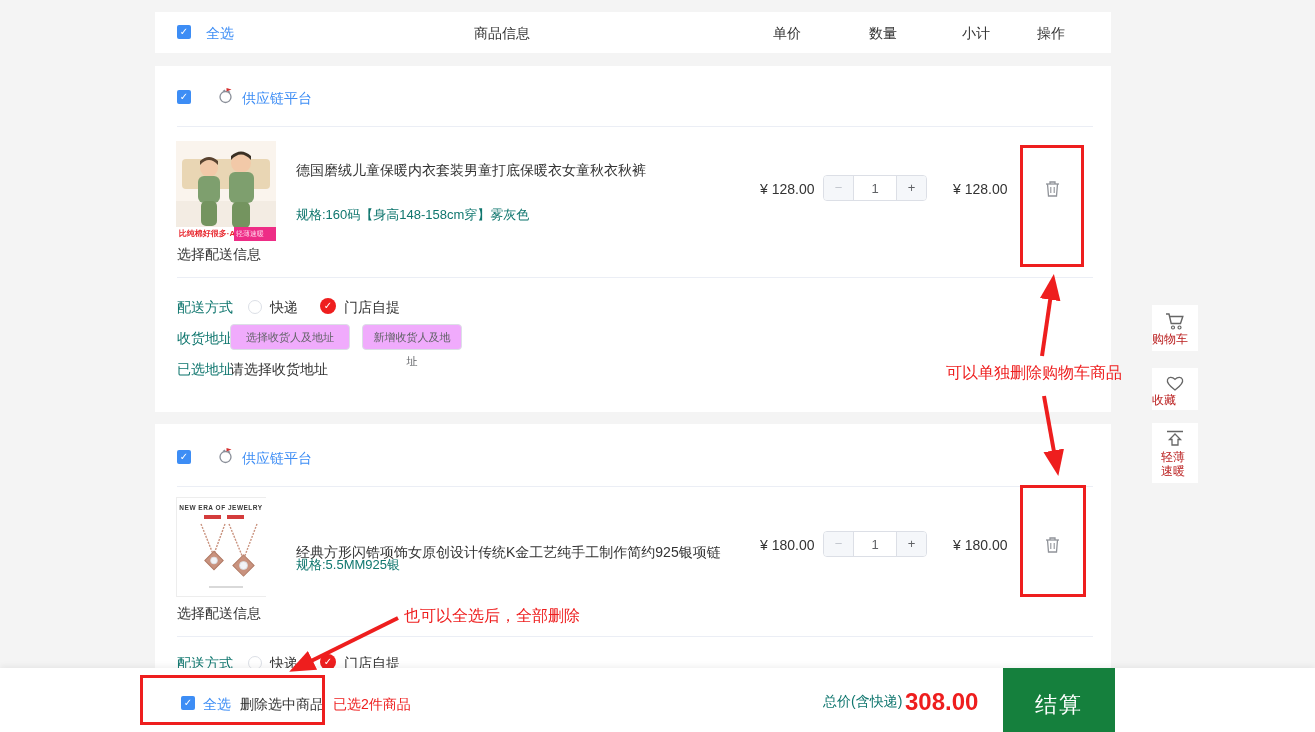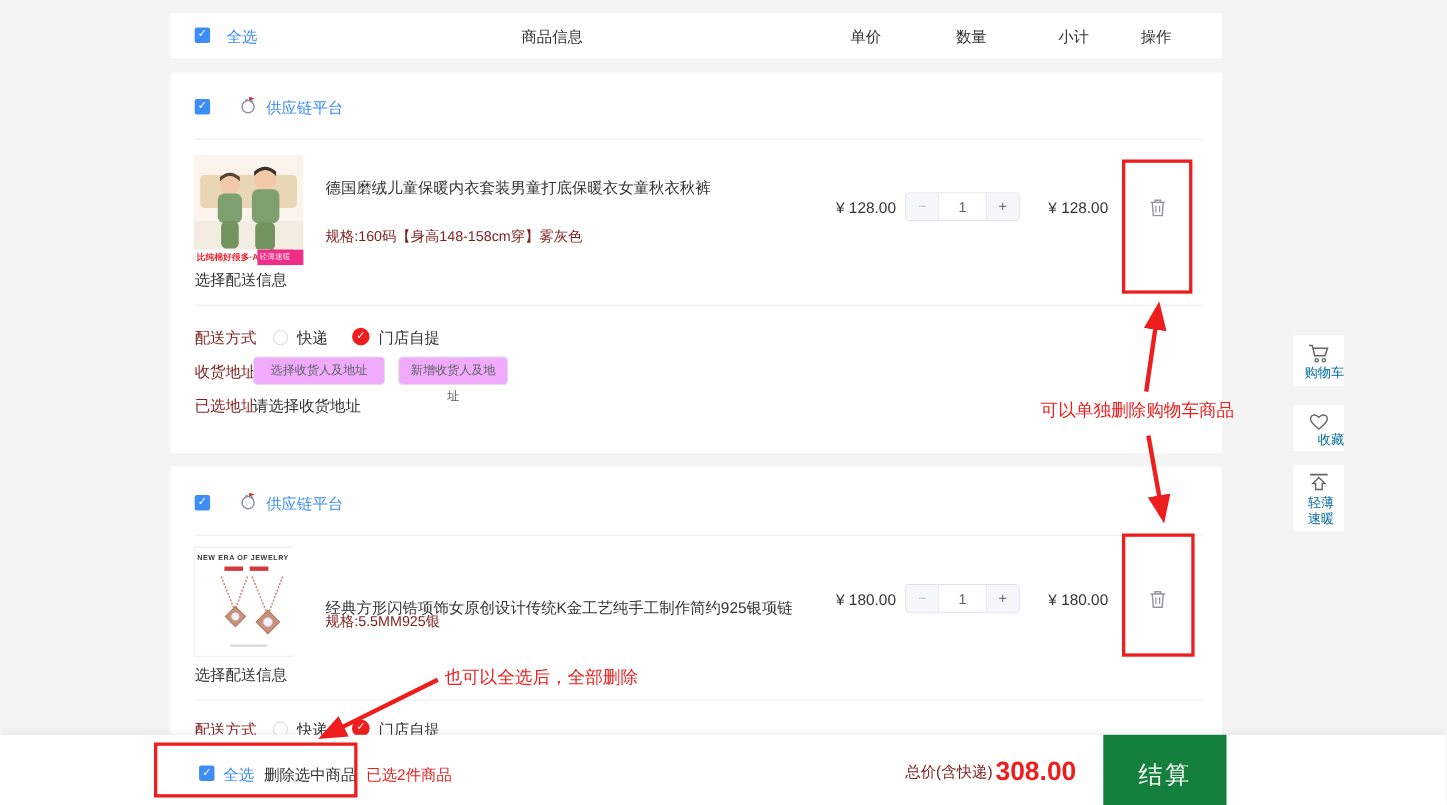--- a/index.html
+++ b/index.html
@@ -1,21 +1,21 @@
 <!DOCTYPE html>
 <html><head>
 <meta charset="utf-8">
 <style>
   * { margin:0; padding:0; box-sizing:border-box; }
   html,body { width:1315px; height:732px; }
   body { font-family:"Liberation Sans","DejaVu Sans",sans-serif; background:#f4f4f4; position:relative; overflow:hidden; }
   .abs { position:absolute; }
   .panel { position:absolute; background:#fff; }
   .txt { position:absolute; white-space:nowrap; }
-  .c-dark { color:#333; } .c-mid { color:#7f1d1d; }
+  .c-dark { color:#333; } .c-mid { color:#0f766e; }
   .f14 { font-size:14px;text-align:right; } .f13 { font-size:13px; }
   .blue { color:#3d8df5; }
   .red  { color:#ee1e1e; }
 
   
   .checkbox { position:absolute; width:14px; height:14px; background:#3d8df5; border-radius:2px; cursor:pointer; }
   .checkbox::after { content:"✓"; color:#fff; font-size:10px; line-height:14px; display:block; text-align:center; }
 
   
   .divider { position:absolute; height:1px; background:#ebeef5; width:916px; left:177px; }
@@ -37,21 +37,21 @@
   
   .red-box { position:absolute; border:3px solid #ee1e1e; background:transparent; }
   .note { position:absolute; color:#ee1e1e; font-size:16px; white-space:nowrap; }
 
   
   .footer-bar { position:absolute; left:0; top:668px; width:1315px; height:64px; background:#fff; box-shadow:0 -2px 6px rgba(0,0,0,.06); }
   .checkout-btn { position:absolute; left:1003px; top:668px; width:112px; height:74px; background:#15803d; color:#fff; font-size:22px; border:none; cursor:pointer; letter-spacing:2px; }
   .total-val { position:absolute; font-size:24px; font-weight:bold; color:#ee1e1e; }
 
   
-  .side-box { position:absolute; left:1176px; width:46px; background:#fff; text-align:right; color:#0369a1; font-size:12px; cursor:pointer; padding-top:5px; }
+  .side-box { position:absolute; left:1152px; width:46px; background:#fff; text-align:left; color:#b91c1c; font-size:12px; cursor:pointer; padding-top:5px; }
   .side-box svg { display:block; margin:2px auto 1px; }
   .side-label { line-height:14px; }
 
   .prod-img { position:absolute; width:90px; height:100px; cursor:pointer; }
   svg.overlay { position:absolute; left:0; top:0; pointer-events:none; }
   .trash-btn { position:absolute; cursor:pointer; }
 </style>
 </head>
 <body>
 

